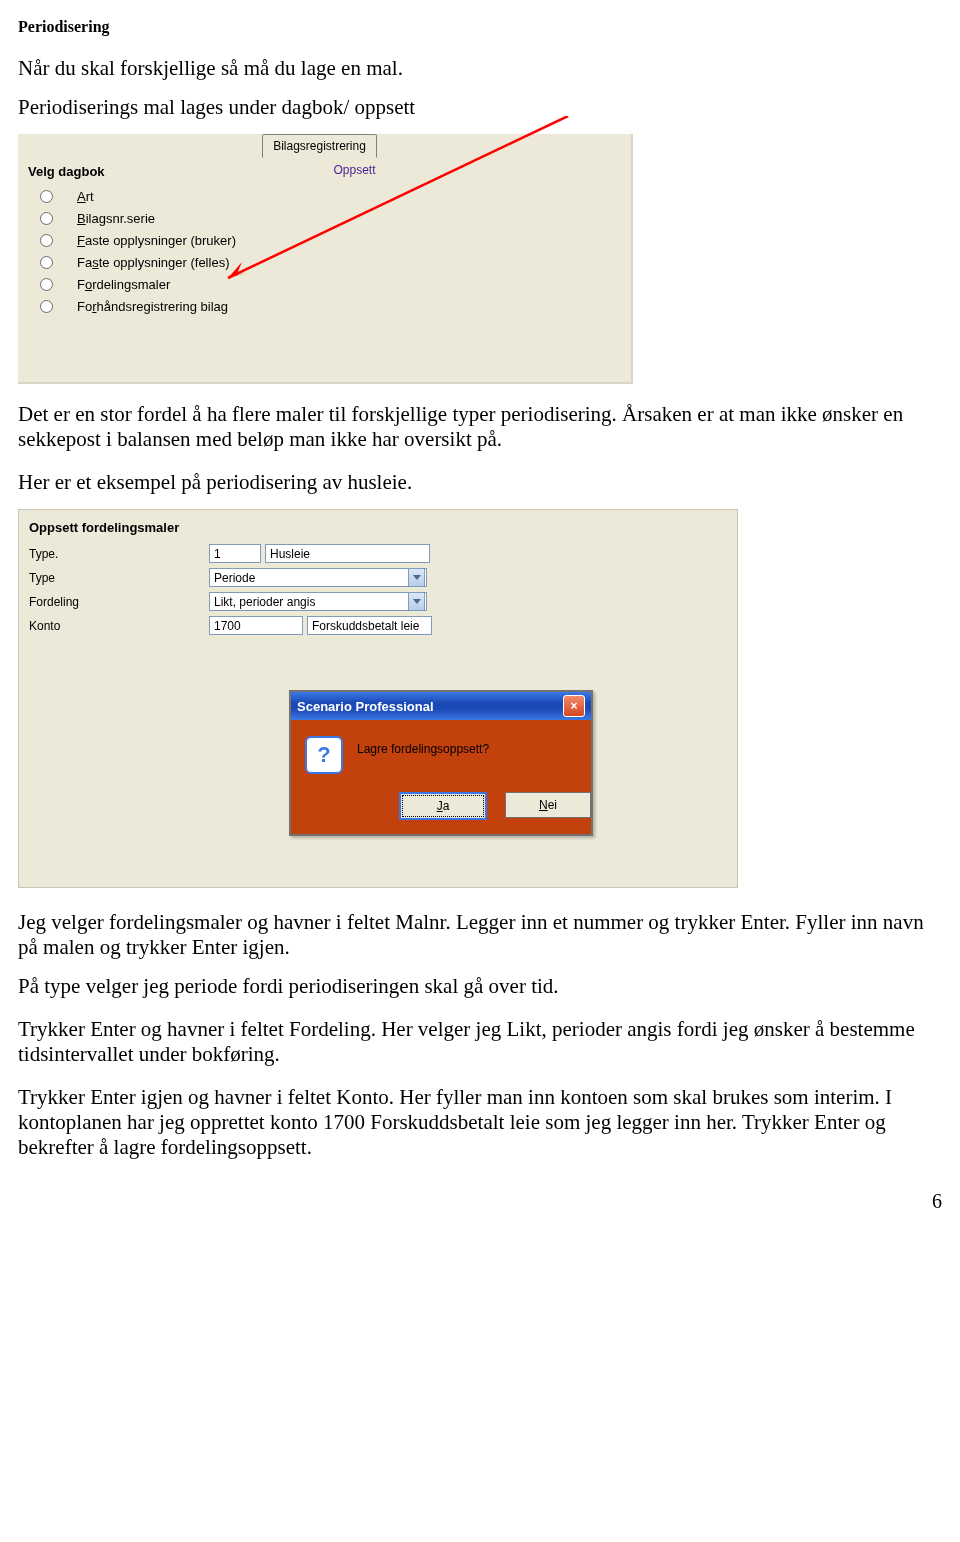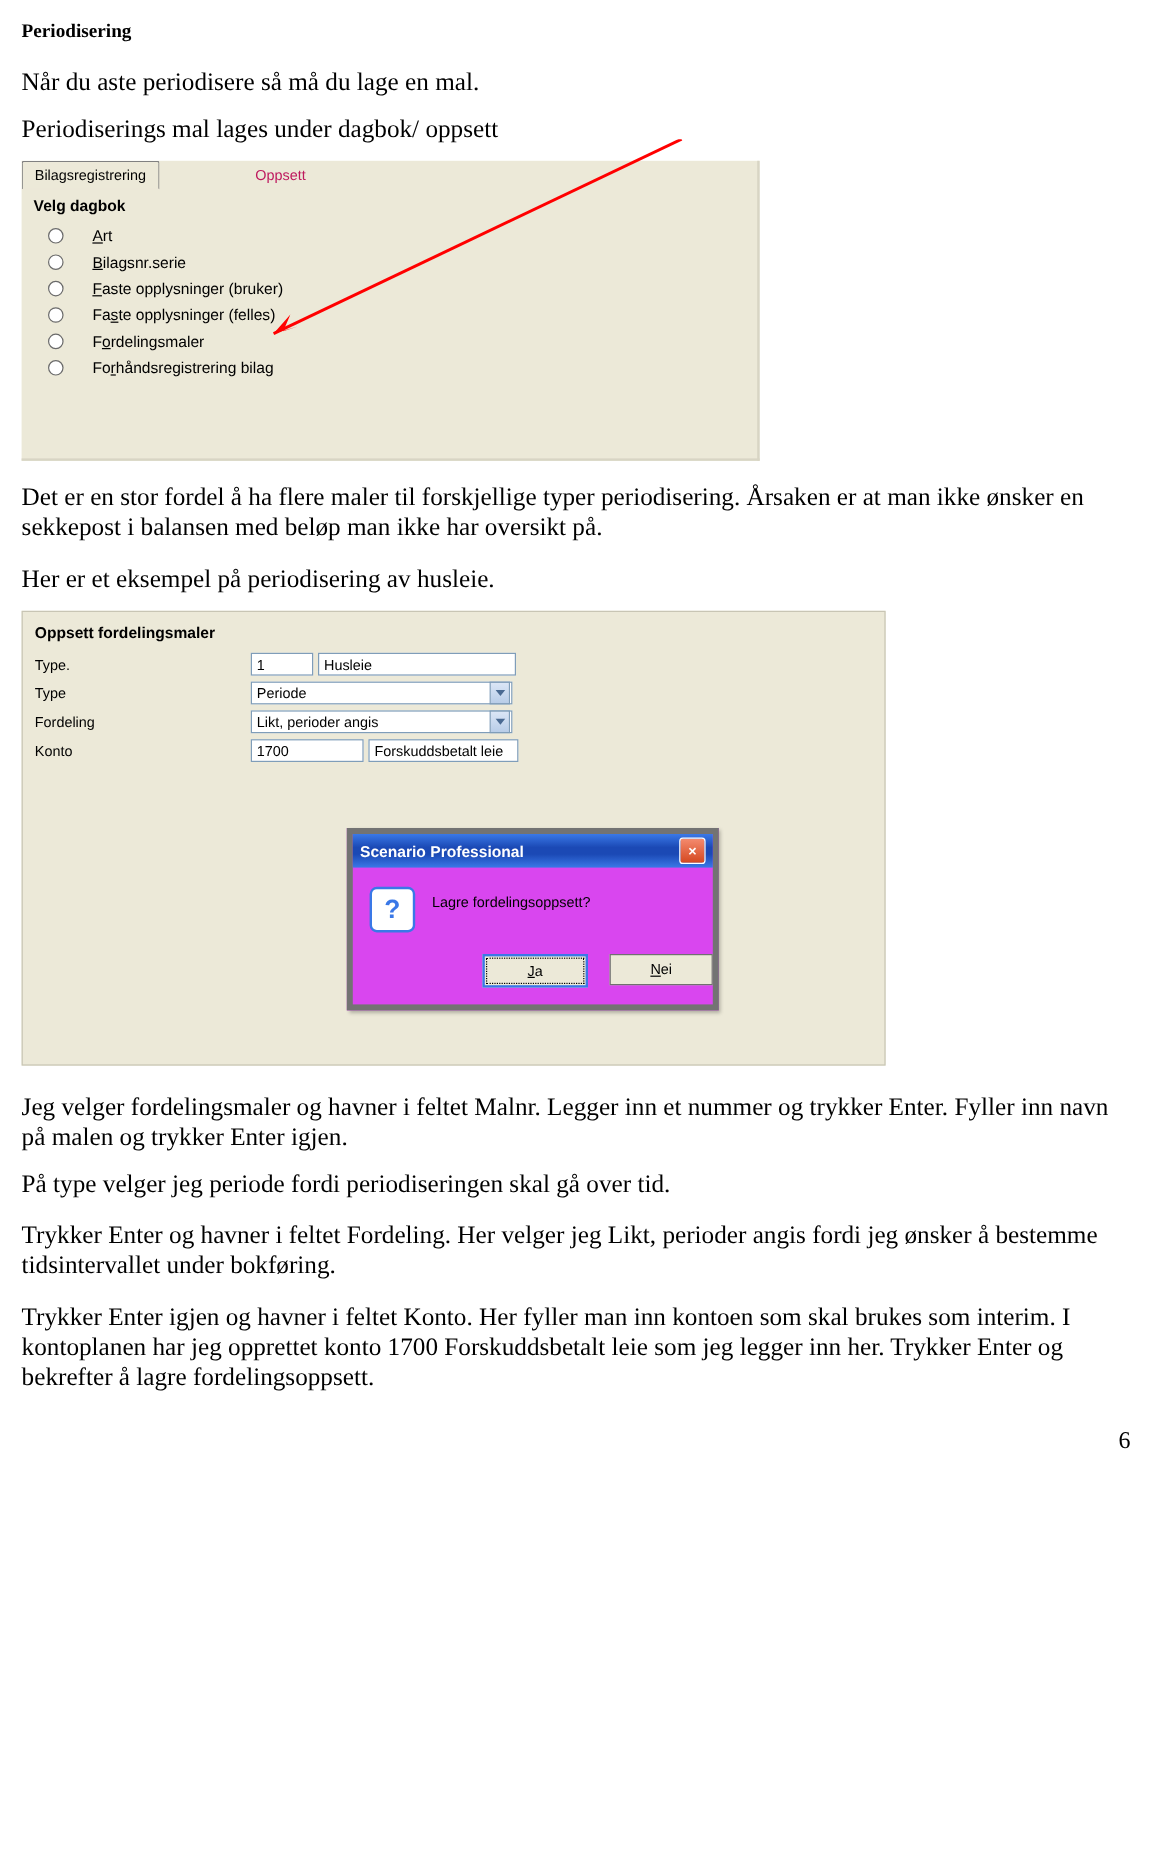--- a/index.html
+++ b/index.html
@@ -26,34 +26,34 @@
     box-sizing: border-box;
     position: relative;
   }
   .panel1 {
     width: 615px;
     height: 250px;
     border-right: 2px solid #d8d5c4;
     border-bottom: 2px solid #d8d5c4;
     margin-bottom: 18px;
   }
-  .tabbar { display: flex; align-items: flex-start; height: 24px; }
+  .tabbar { display: flex; align-items: center; height: 24px; flex-direction: column; }
   .tab, .tab-active {
     font-size: 12px;
     padding: 4px 10px;
     position: relative;
   }
   .tab-active {
     background: #ece9d8;
     border: 1px solid #808080;
     border-bottom: 1px solid #ece9d8;
     border-radius: 2px 2px 0 0;
     margin-right: 10px;
   }
-  .tab { color: #be185d; margin-left: 60px; padding-top: 5px;}
+  .tab { color: #4c1d95; margin-left: 60px; padding-top: 5px;}
   .fieldset-label {
     font-weight: bold;
     font-size: 13px;
     margin-left: 10px;
     margin-top: 6px;
   }
   .radio-list { margin: 6px 0 0 22px; }
   .radio-item { display: flex; align-items: center; height: 22px; gap: 24px; }
   .radio-dot {
     width: 11px; height: 11px;
@@ -123,22 +123,22 @@
     border-right: 4px solid transparent;
     border-top: 5px solid #4a6a92;
   }
 
   
   .xp-dialog {
     position: absolute;
     width: 300px;
     left: 270px;
     top: 180px;
-    border: 5px solid #737373;
-    background: #d946ef;
+    border: 2px solid #737373;
+    background: #c2410c;
     font-size: 12px;
     box-shadow: 2px 2px 3px rgba(0,0,0,0.25);
   }
   .xp-title {
     height: 28px;
     background: linear-gradient(#3a78e7,#1b49b5 40%,#1b49b5 60%,#3a78e7);
     color: #fff;
     font-weight: bold;
     display: flex;
     align-items: center;
@@ -191,21 +191,21 @@
     text-align: right;
     font-size: 20px;
     margin-top: 30px;
   }
 </style>
 </head>
 <body>
 
 <h2 class="page-title">Periodisering</h2>
 
-<p class="para-block">Når du aste periodisere så må du lage en mal.</p>
+<p class="para-block">Når du skal forskjellige så må du lage en mal.</p>
 <p class="para-block">Periodiserings mal lages under dagbok/ oppsett</p>
 
 <div class="panel panel1">
   <div class="tabbar">
     <div class="tab-active">Bilagsregistrering</div>
     <div class="tab">Oppsett</div>
   </div>
   <div class="fieldset-label">Velg dagbok</div>
   <div class="radio-list">
     <div class="radio-item">

